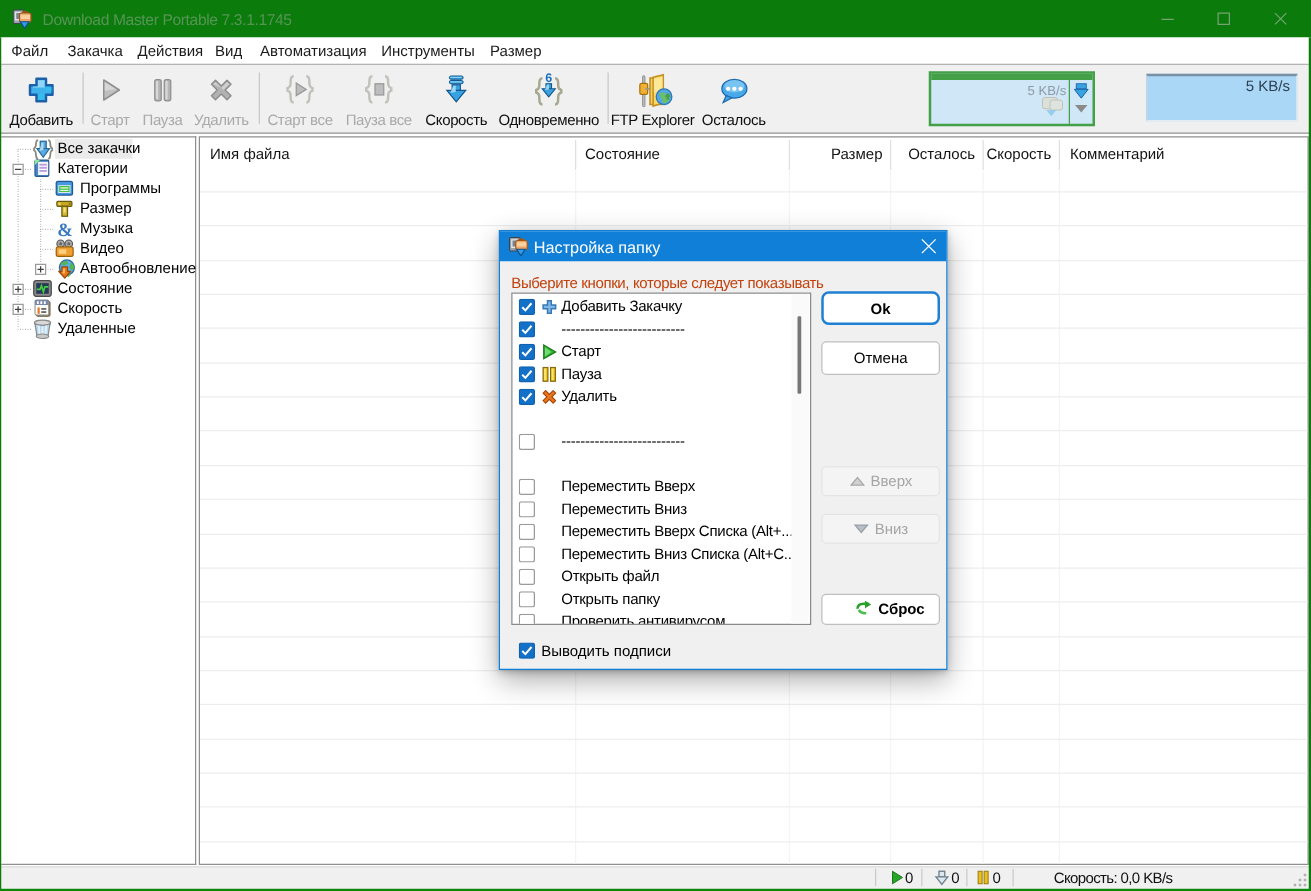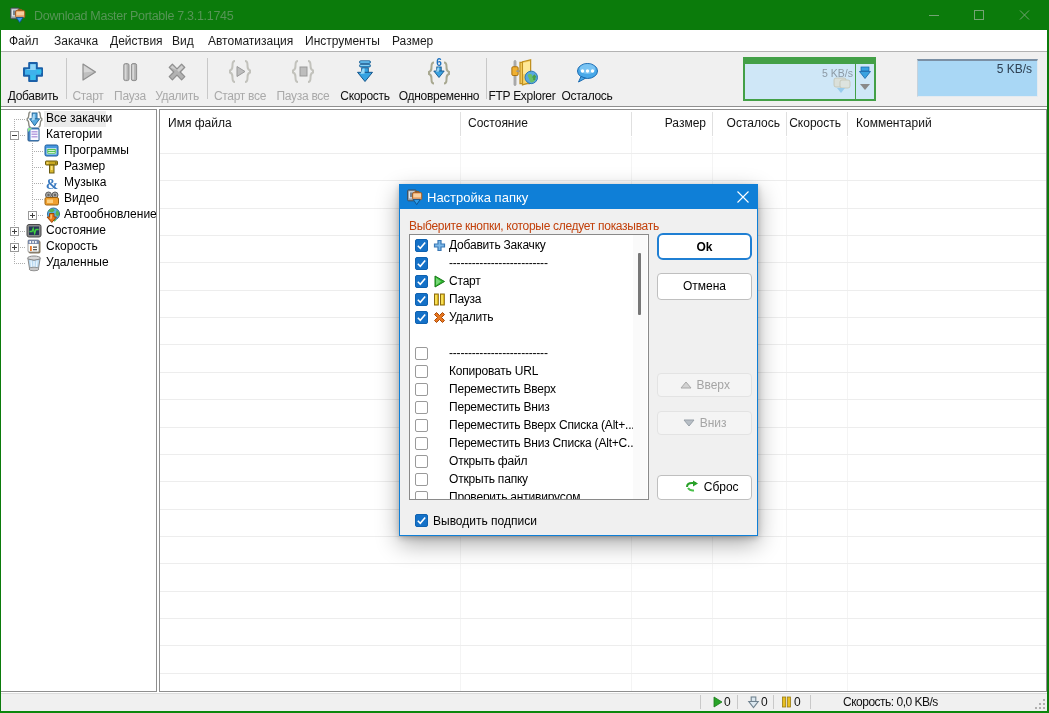--- a/index.html
+++ b/index.html
@@ -407,26 +407,20 @@
             <path d="M1.5 3.5 L3.5 1.5 L6.5 4.5 L9.5 1.5 L11.5 3.5 L8.5 6.5 L11.5 9.5 L9.5 11.5 L6.5 8.5 L3.5 11.5 L1.5 9.5 L4.5 6.5 z" fill="#e87820" stroke="#a84808" stroke-width="1" stroke-linejoin="round"></path>
           </svg></span>
         <span class="tx">Удалить</span>
       </div>
 <div class="li" style="top:110px;">
         <span class="cb"><svg width="13" height="13" viewBox="0 0 13 13" style="">
             <rect x="0.5" y="0.5" width="12" height="12" rx="1.5" fill="#fff" stroke="#9a9a9a" stroke-width="1"></rect>
           </svg></span>
         <span class="tx">--------------------------</span>
       </div>
-<div class="li" style="top:128px;">
-        <span class="cb"><svg width="13" height="13" viewBox="0 0 13 13" style="">
-            <rect x="0.5" y="0.5" width="12" height="12" rx="1.5" fill="#fff" stroke="#9a9a9a" stroke-width="1"></rect>
-          </svg></span>
-        <span class="tx">Копировать URL</span>
-      </div>
 <div class="li" style="top:164px;">
         <span class="cb"><svg width="13" height="13" viewBox="0 0 13 13" style="">
             <rect x="0.5" y="0.5" width="12" height="12" rx="1.5" fill="#fff" stroke="#9a9a9a" stroke-width="1"></rect>
           </svg></span>
         <span class="tx">Переместить Вниз</span>
       </div>
 <div class="li" style="top:146px;">
         <span class="cb"><svg width="13" height="13" viewBox="0 0 13 13" style="">
             <rect x="0.5" y="0.5" width="12" height="12" rx="1.5" fill="#fff" stroke="#9a9a9a" stroke-width="1"></rect>
           </svg></span>
@@ -466,21 +460,21 @@
 <div style="position:absolute;right:7px;top:18px;width:3px;height:62px;background:#777;border-radius:1px;"></div>
 </div>
 <div class="dbtn" style="top:48px; height:27px; line-height:25px; border:2px solid #1f7fd3; border-radius:6px; font-weight:bold; left:257px;">Ok</div>
 <div class="dbtn" style="top:88px; height:27px; line-height:25px;">Отмена</div>
 <div class="dbtn disabled" style="top:188px; height:24px; line-height:22px;"><svg width="14" height="10" viewBox="0 0 14 10" style="vertical-align:-1px;">
         <path d="M2 8 L7 2 L12 8 z" fill="#d2d2d2" stroke="#a8a8a8" stroke-width="1"></path>
       </svg> Вверх</div>
 <div class="dbtn disabled" style="top:226px; height:24px; line-height:22px;"><svg width="14" height="10" viewBox="0 0 14 10" style="vertical-align:-1px;">
         <path d="M2 2 L12 2 L7 8 z" fill="#b8bfc6" stroke="#98a0a8" stroke-width="1"></path>
       </svg> Вниз</div>
-<div class="dbtn" style="top:290px; height:25px; line-height:23px; font-weight:normal;padding-left:15px;"><svg width="15" height="13" viewBox="0 0 15 13" style="vertical-align:-2px;">
+<div class="dbtn" style="top:290px; height:25px; line-height:23px; font-weight:bold;padding-left:15px;"><svg width="15" height="13" viewBox="0 0 15 13" style="vertical-align:-2px;">
         <path d="M2 7 q0 -4 5 -4 h4" fill="none" stroke="#28a028" stroke-width="2"></path>
         <path d="M8 0.5 L13 3.5 L8 6.5 z" fill="#28a028"></path>
         <path d="M3 8 q2 3 6 2.5" fill="none" stroke="#48c048" stroke-width="2"></path>
       </svg> Сброс</div>
 <div style="position:absolute;left:15px;top:329px;"><svg width="13" height="13" viewBox="0 0 13 13" style="">
         <rect x="0.5" y="0.5" width="12" height="12" rx="1.5" fill="#1471c8" stroke="#0f62b0" stroke-width="1"></rect>
         <path d="M2.8 6.8 L5.3 9.3 L10.2 3.6" fill="none" stroke="#fff" stroke-width="1.6"></path>
       </svg></div>
 <div style="position:absolute;left:33px;top:329px;">Выводить подписи</div>
 </div>

